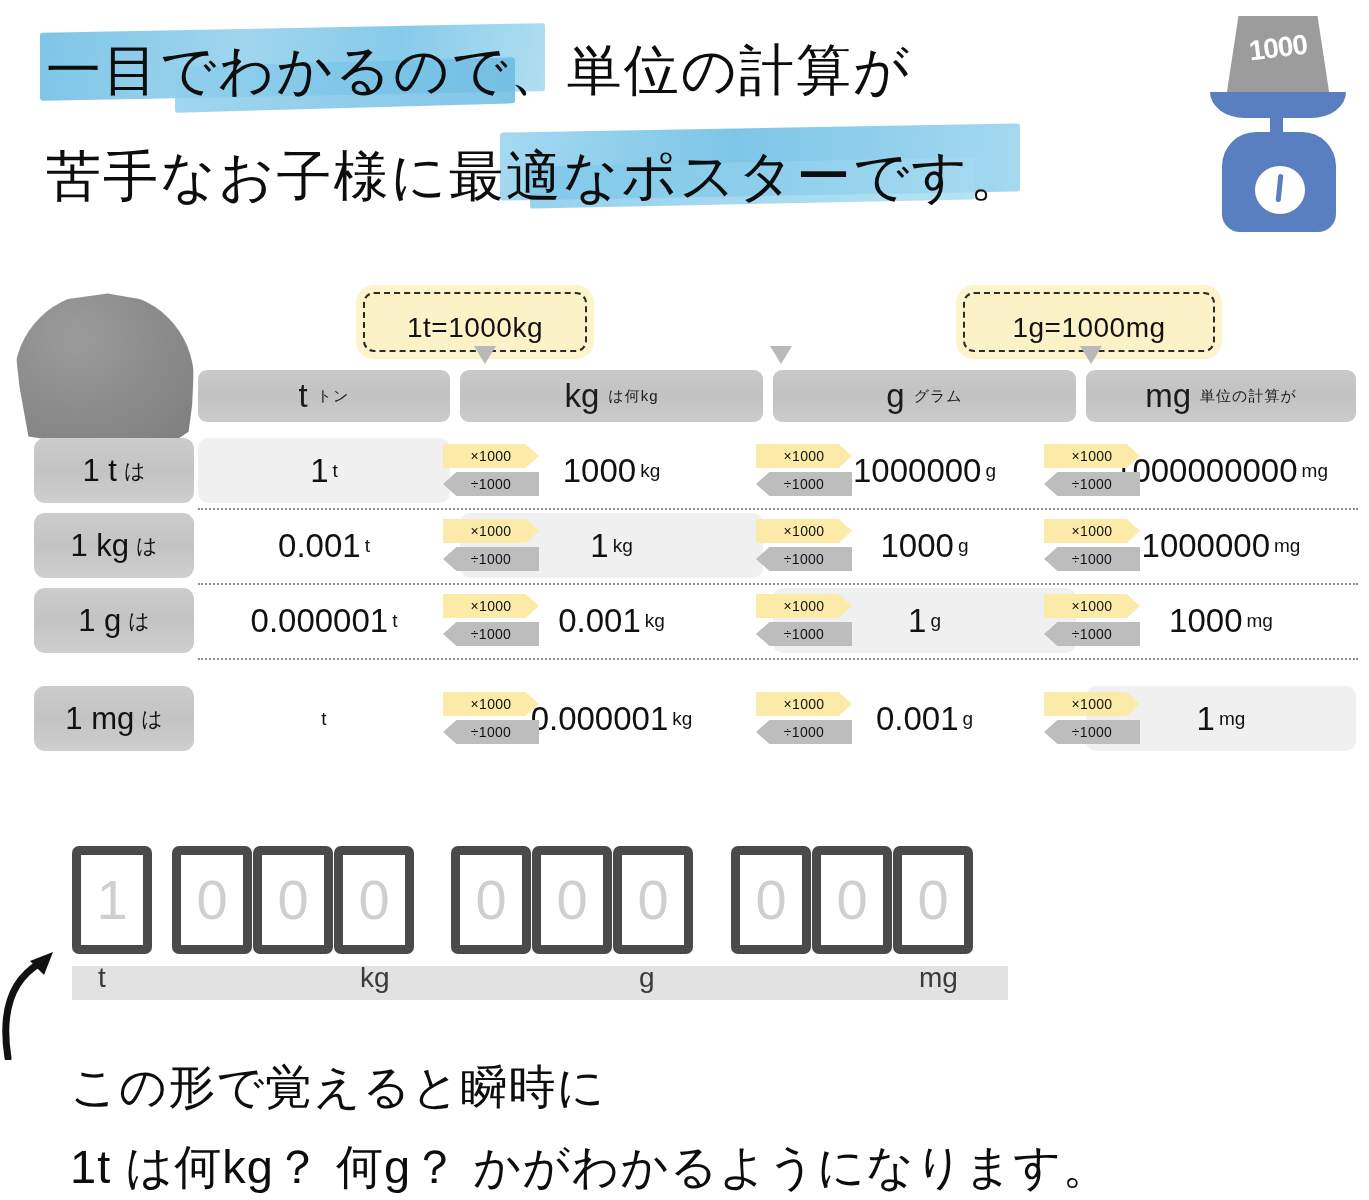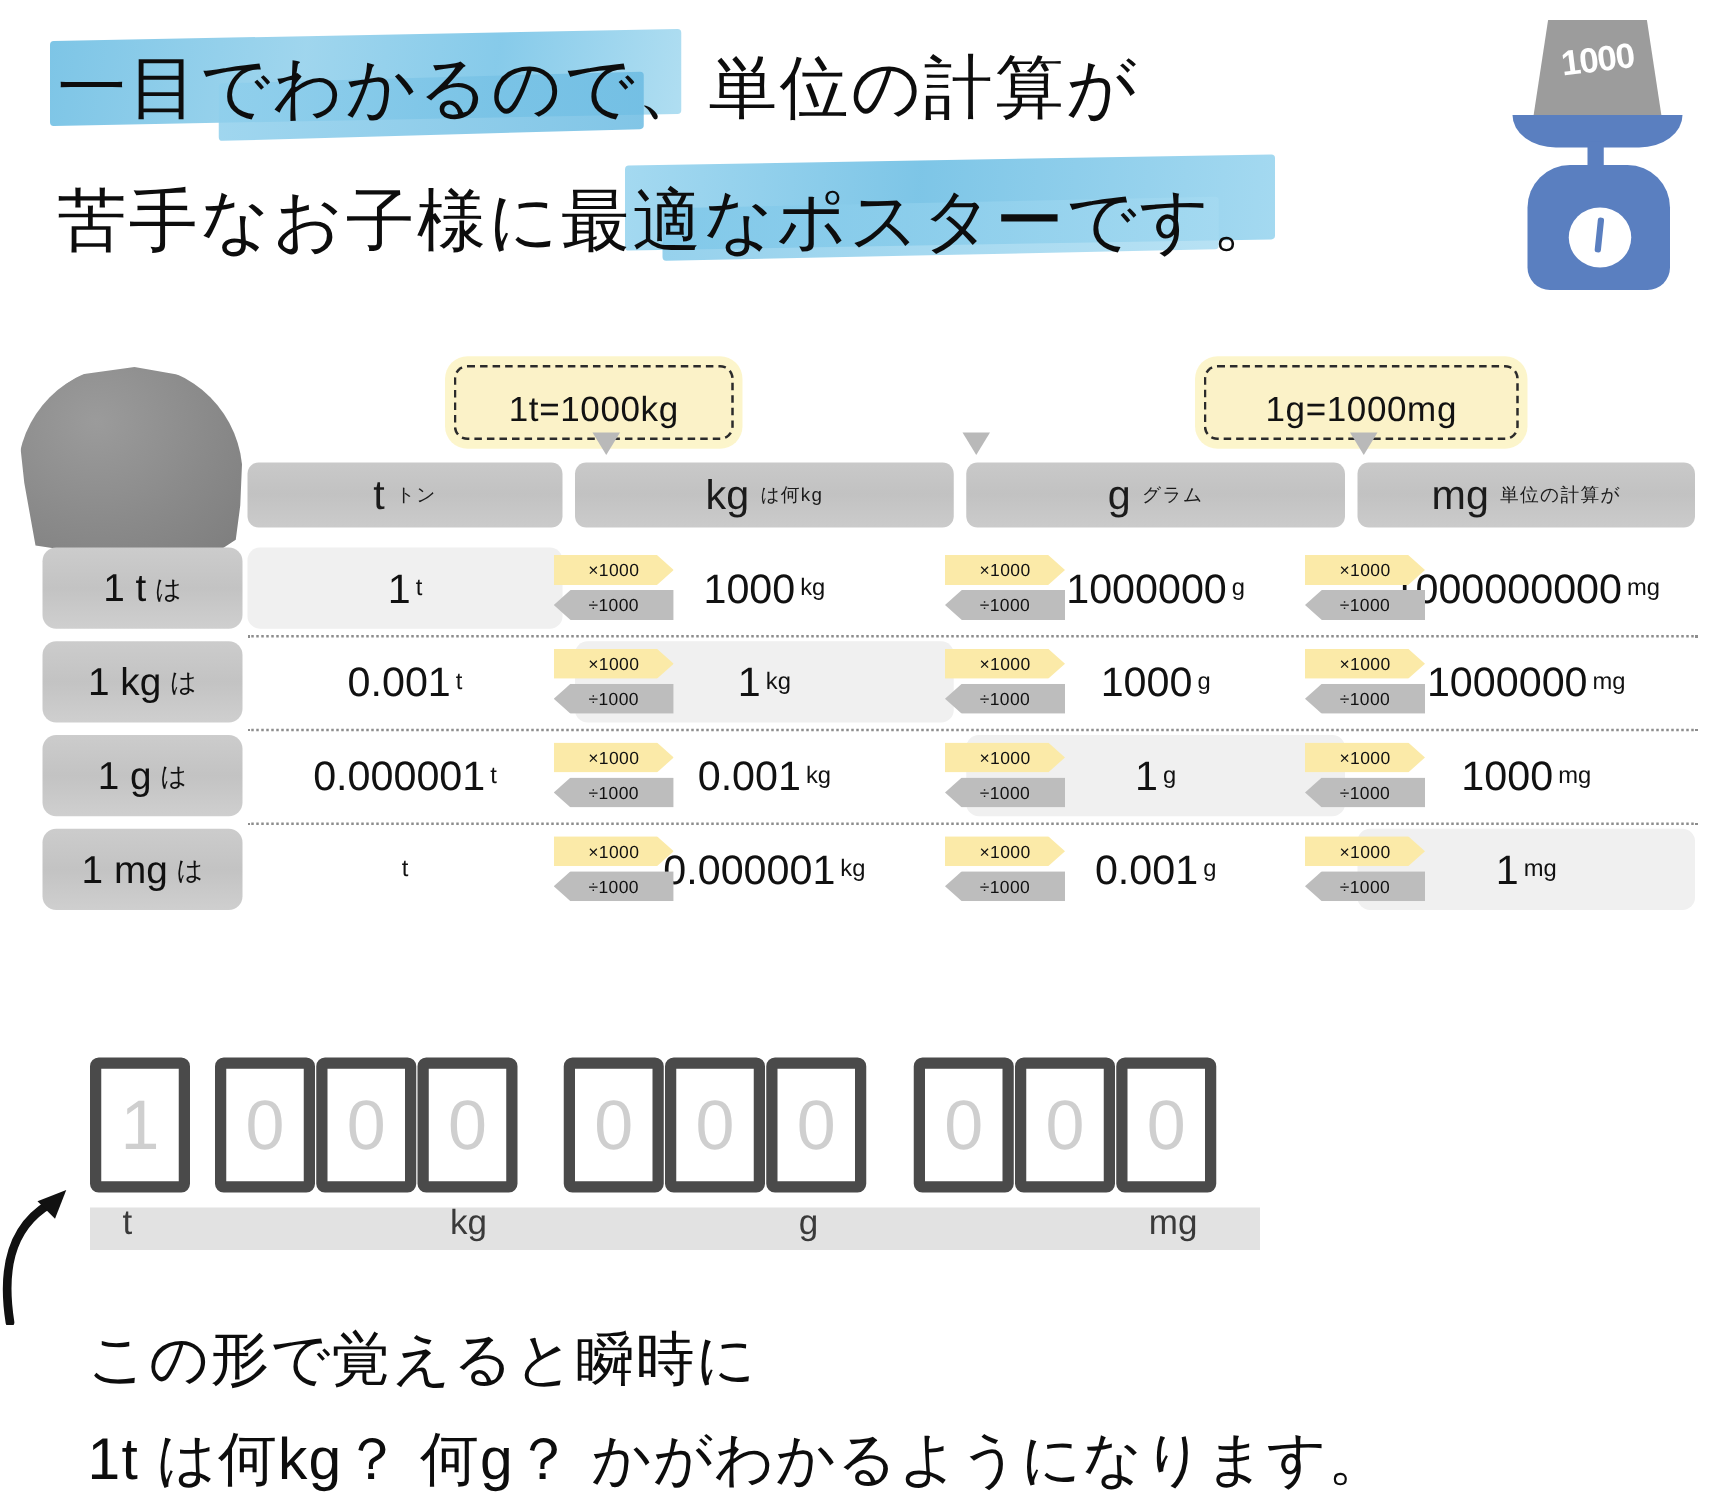--- a/index.html
+++ b/index.html
@@ -281,21 +281,21 @@
         <div class="badges" style="left: 756px; top: 6px;">
           <div class="b-mul">×1000</div>
           <div class="b-div">÷1000</div>
         </div>
         <div class="badges" style="left: 1044px; top: 6px;">
           <div class="b-mul">×1000</div>
           <div class="b-div">÷1000</div>
         </div>
       </div>
       <div class="rowsep" style="top: 388px;"></div>
-      <div class="drow" style="top: 393px; width: 1219px;">
+      <div class="drow" style="top: 416px; width: 1219px;">
         <div class="rlabel">
           <span class="num">1 mg</span>
           <span class="ha">は</span>
         </div>
         <div class="cell" style="left: 198px; width: 252px;">
           <span class="un">t</span>
         </div>
         <div class="cell" style="left: 460px; width: 303px;">
           <span class="val">0.000001</span>
           <span class="un">kg</span>

